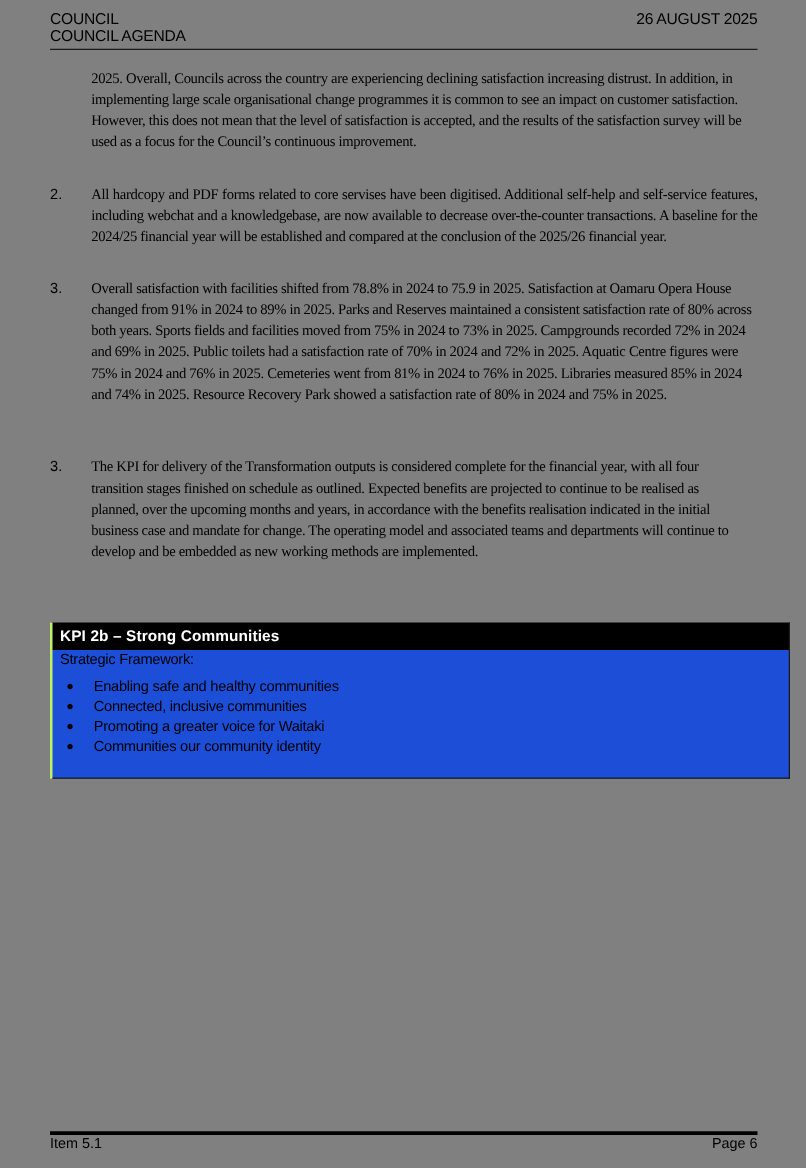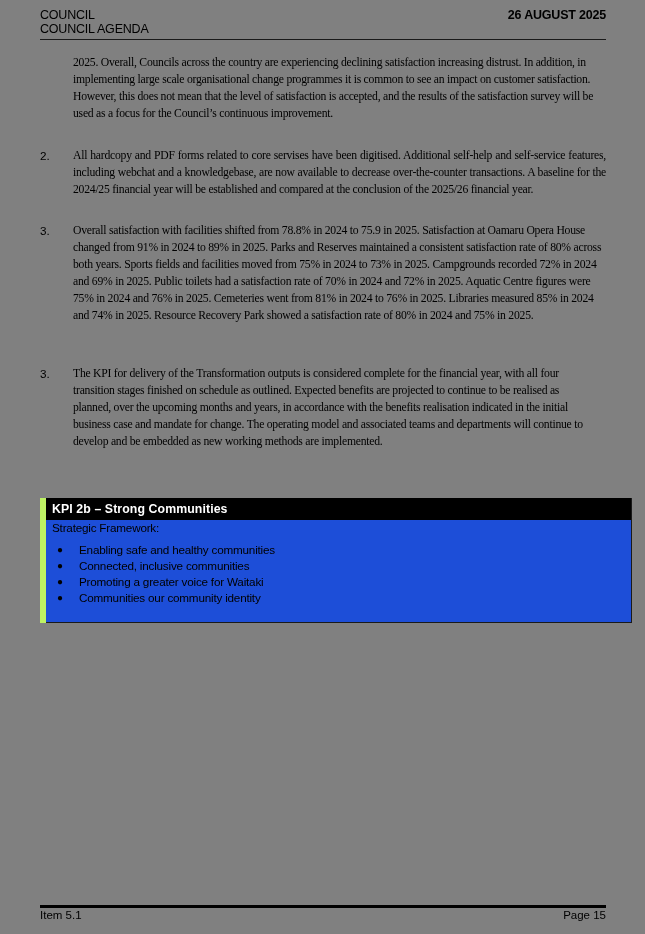--- a/index.html
+++ b/index.html
@@ -11,21 +11,21 @@
     font-family: "Liberation Sans", sans-serif;
     color: #000;
   }
   .hdr-left {
     position: absolute; left: 40px; top: 8px;
     font-weight: normal; font-size: 12.5px; line-height: 14px;
     letter-spacing: -0.2px;
   }
   .hdr-right {
     position: absolute; right: 39px; top: 8px;
-    font-weight: bold; font-size: 12.5px; line-height: 14px;
+    font-weight: normal; font-size: 12.5px; line-height: 14px;
     letter-spacing: -0.2px;
   }
   .hdr-rule {
     position: absolute; left: 40px; top: 39px; width: 566px; height: 0;
     border-top: 1px solid #1a1a1a;
   }
   .para {
     position: absolute; left: 73px; width: 533px;
     font-size: 11.7px; line-height: 16.9px;
     letter-spacing: -0.25px;
@@ -34,21 +34,21 @@
   .para.justify { text-align: justify; }
   .num {
     position: absolute; left: 40px;
     font-size: 11.7px; line-height: 16.9px;
   }
   table.kpi {
     position: absolute; left: 40px; top: 498px; width: 592px;
     border-collapse: collapse;
     font-size: 12px;
   }
-  table.kpi td { padding: 0 6px; border-left: 6px solid #bef264; border-right: 1px solid #1a1a1a; }
+  table.kpi td { padding: 0 6px; border-left: 2px solid #bef264; border-right: 1px solid #1a1a1a; }
   .kpi-title {
     background: #000; color: #fff; font-weight: bold;
     height: 22px; font-size: 12.3px; letter-spacing: 0.1px;
   }
   .kpi-obj {
     background: #95b3d7; height: 22px;
     font-size: 12.3px;
   }
   .kpi-obj.bottom { border-bottom: 1px solid #1a1a1a; }
   .kpi-frame {
@@ -125,13 +125,13 @@
           <span>Communities our community identity</span>
         </li>
       </ul>
     </td>
   </tr>
 </tbody>
   </table>
 
 <div class="foot-rule"></div>
 <div class="foot-left">Item 5.1</div>
-<div class="foot-right">Page 15</div>
+<div class="foot-right">Page 6</div>
 
 </body></html>

